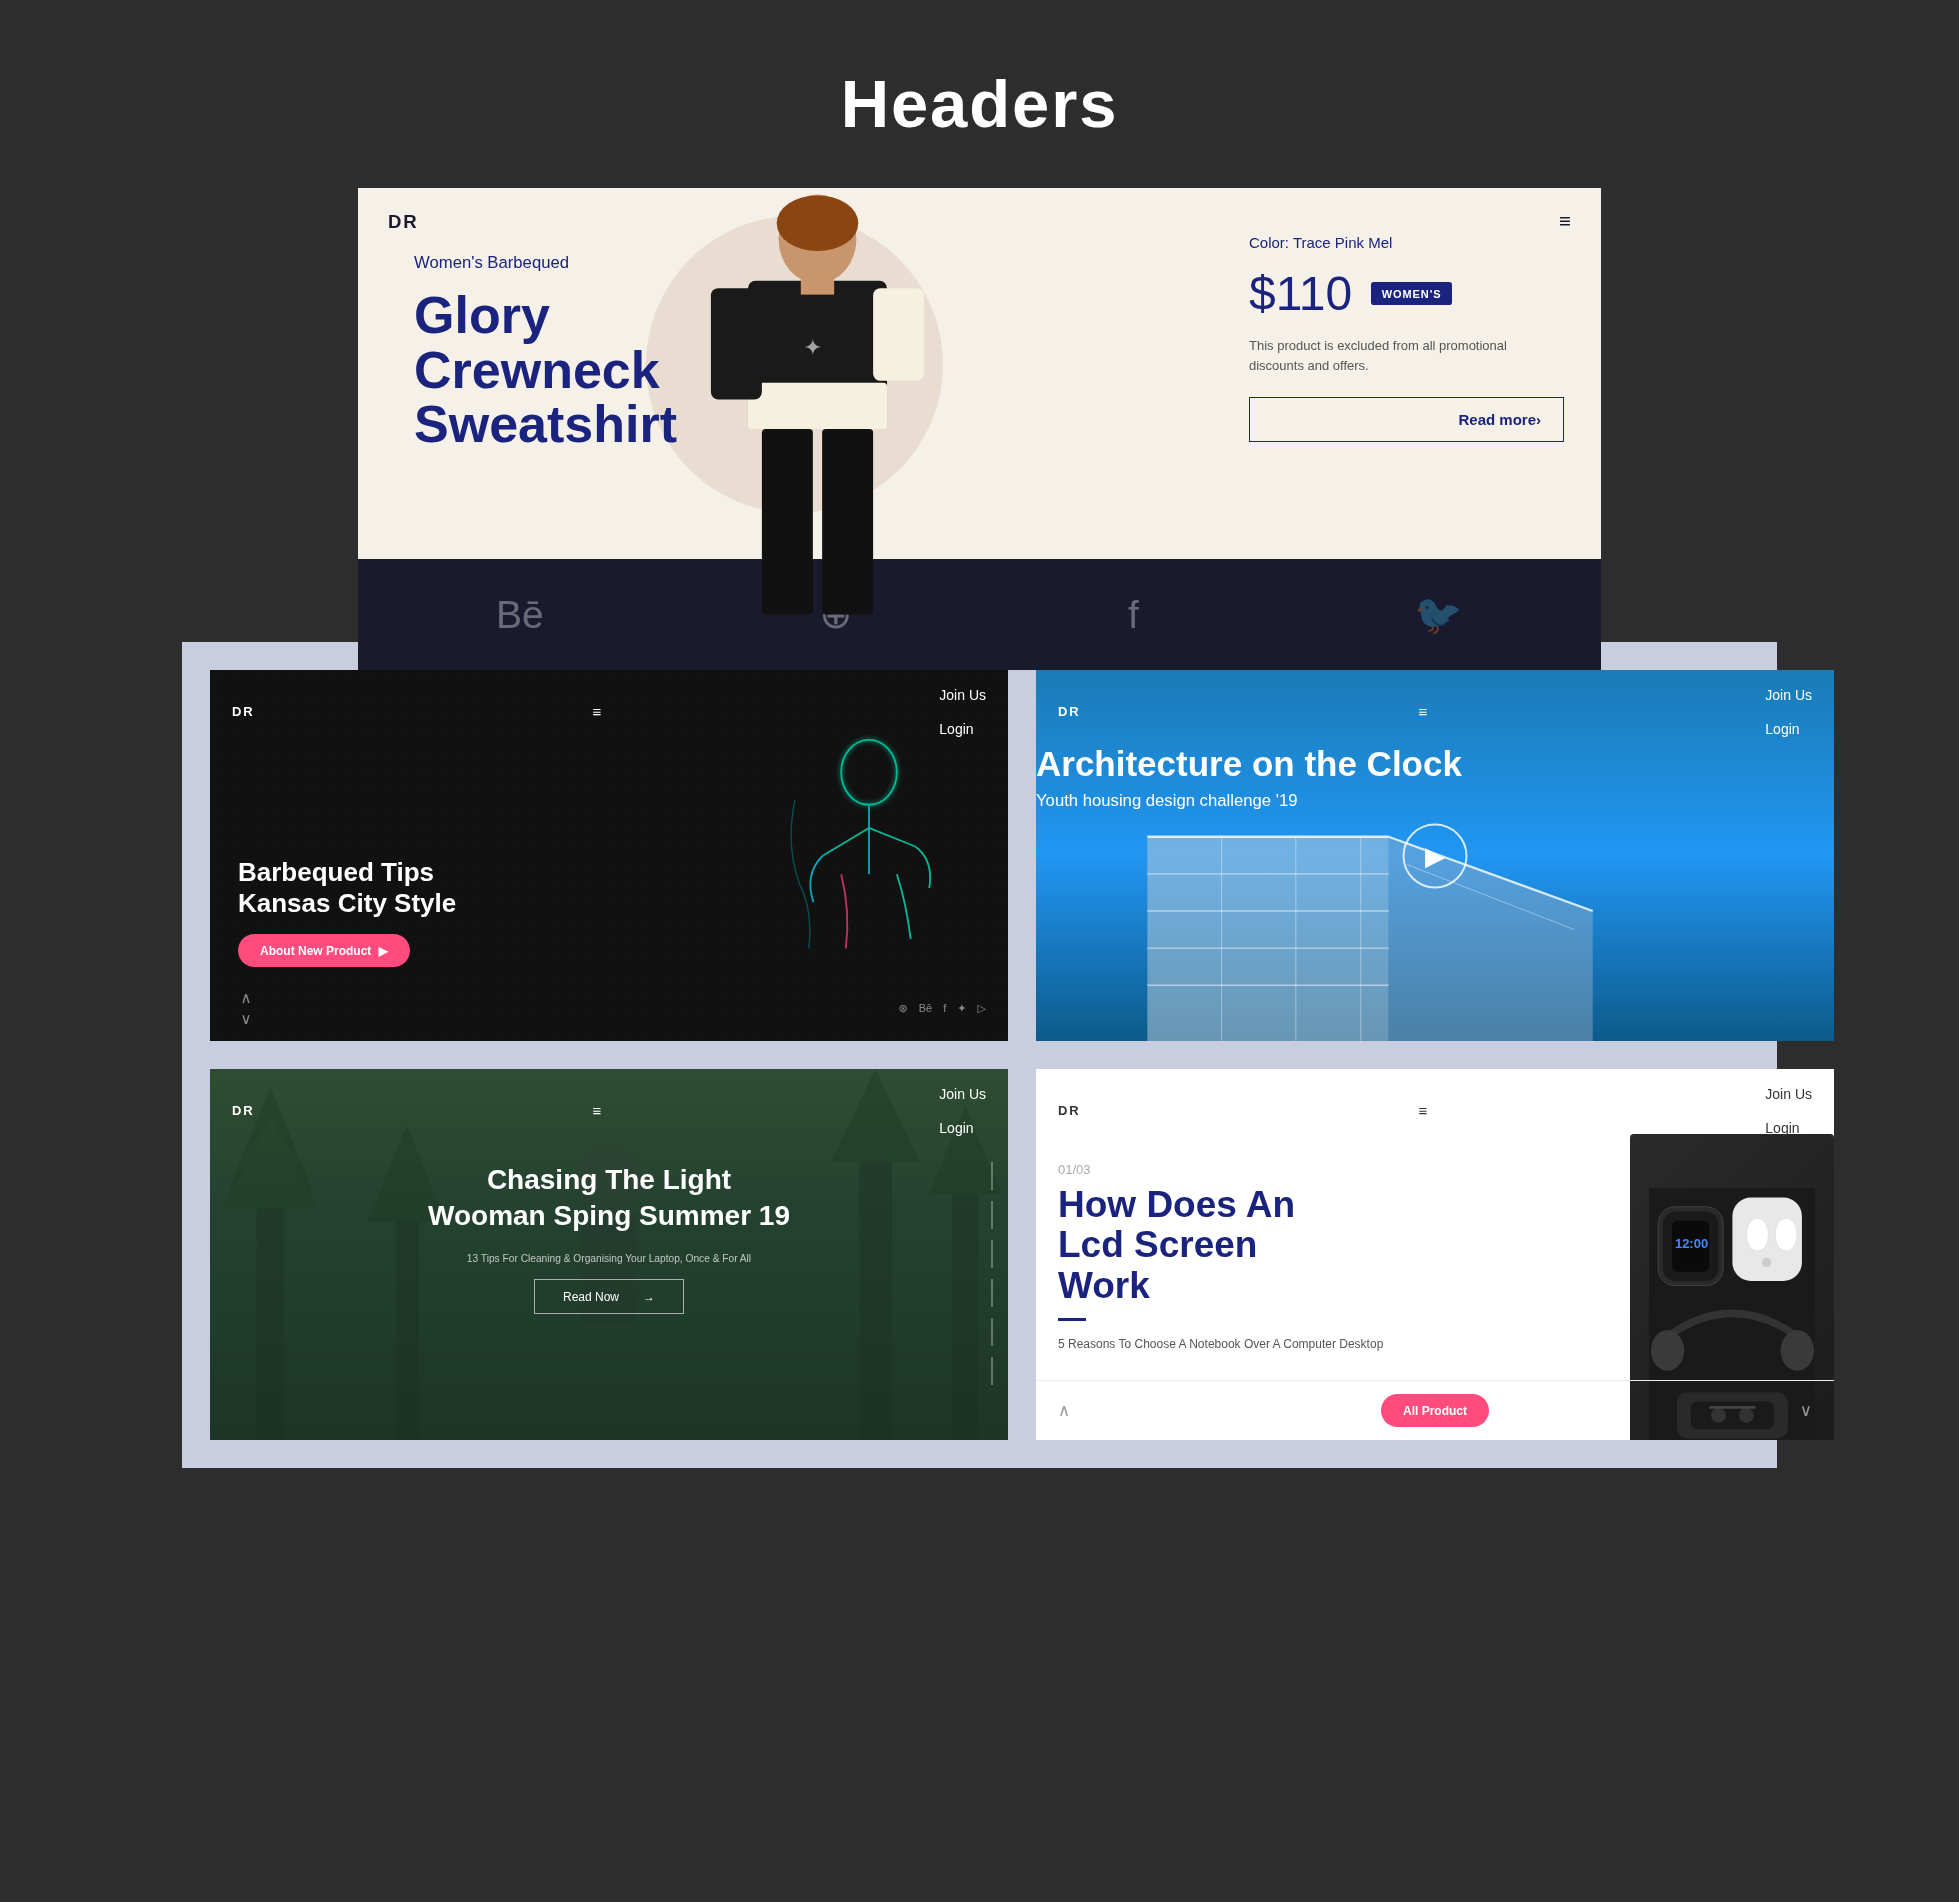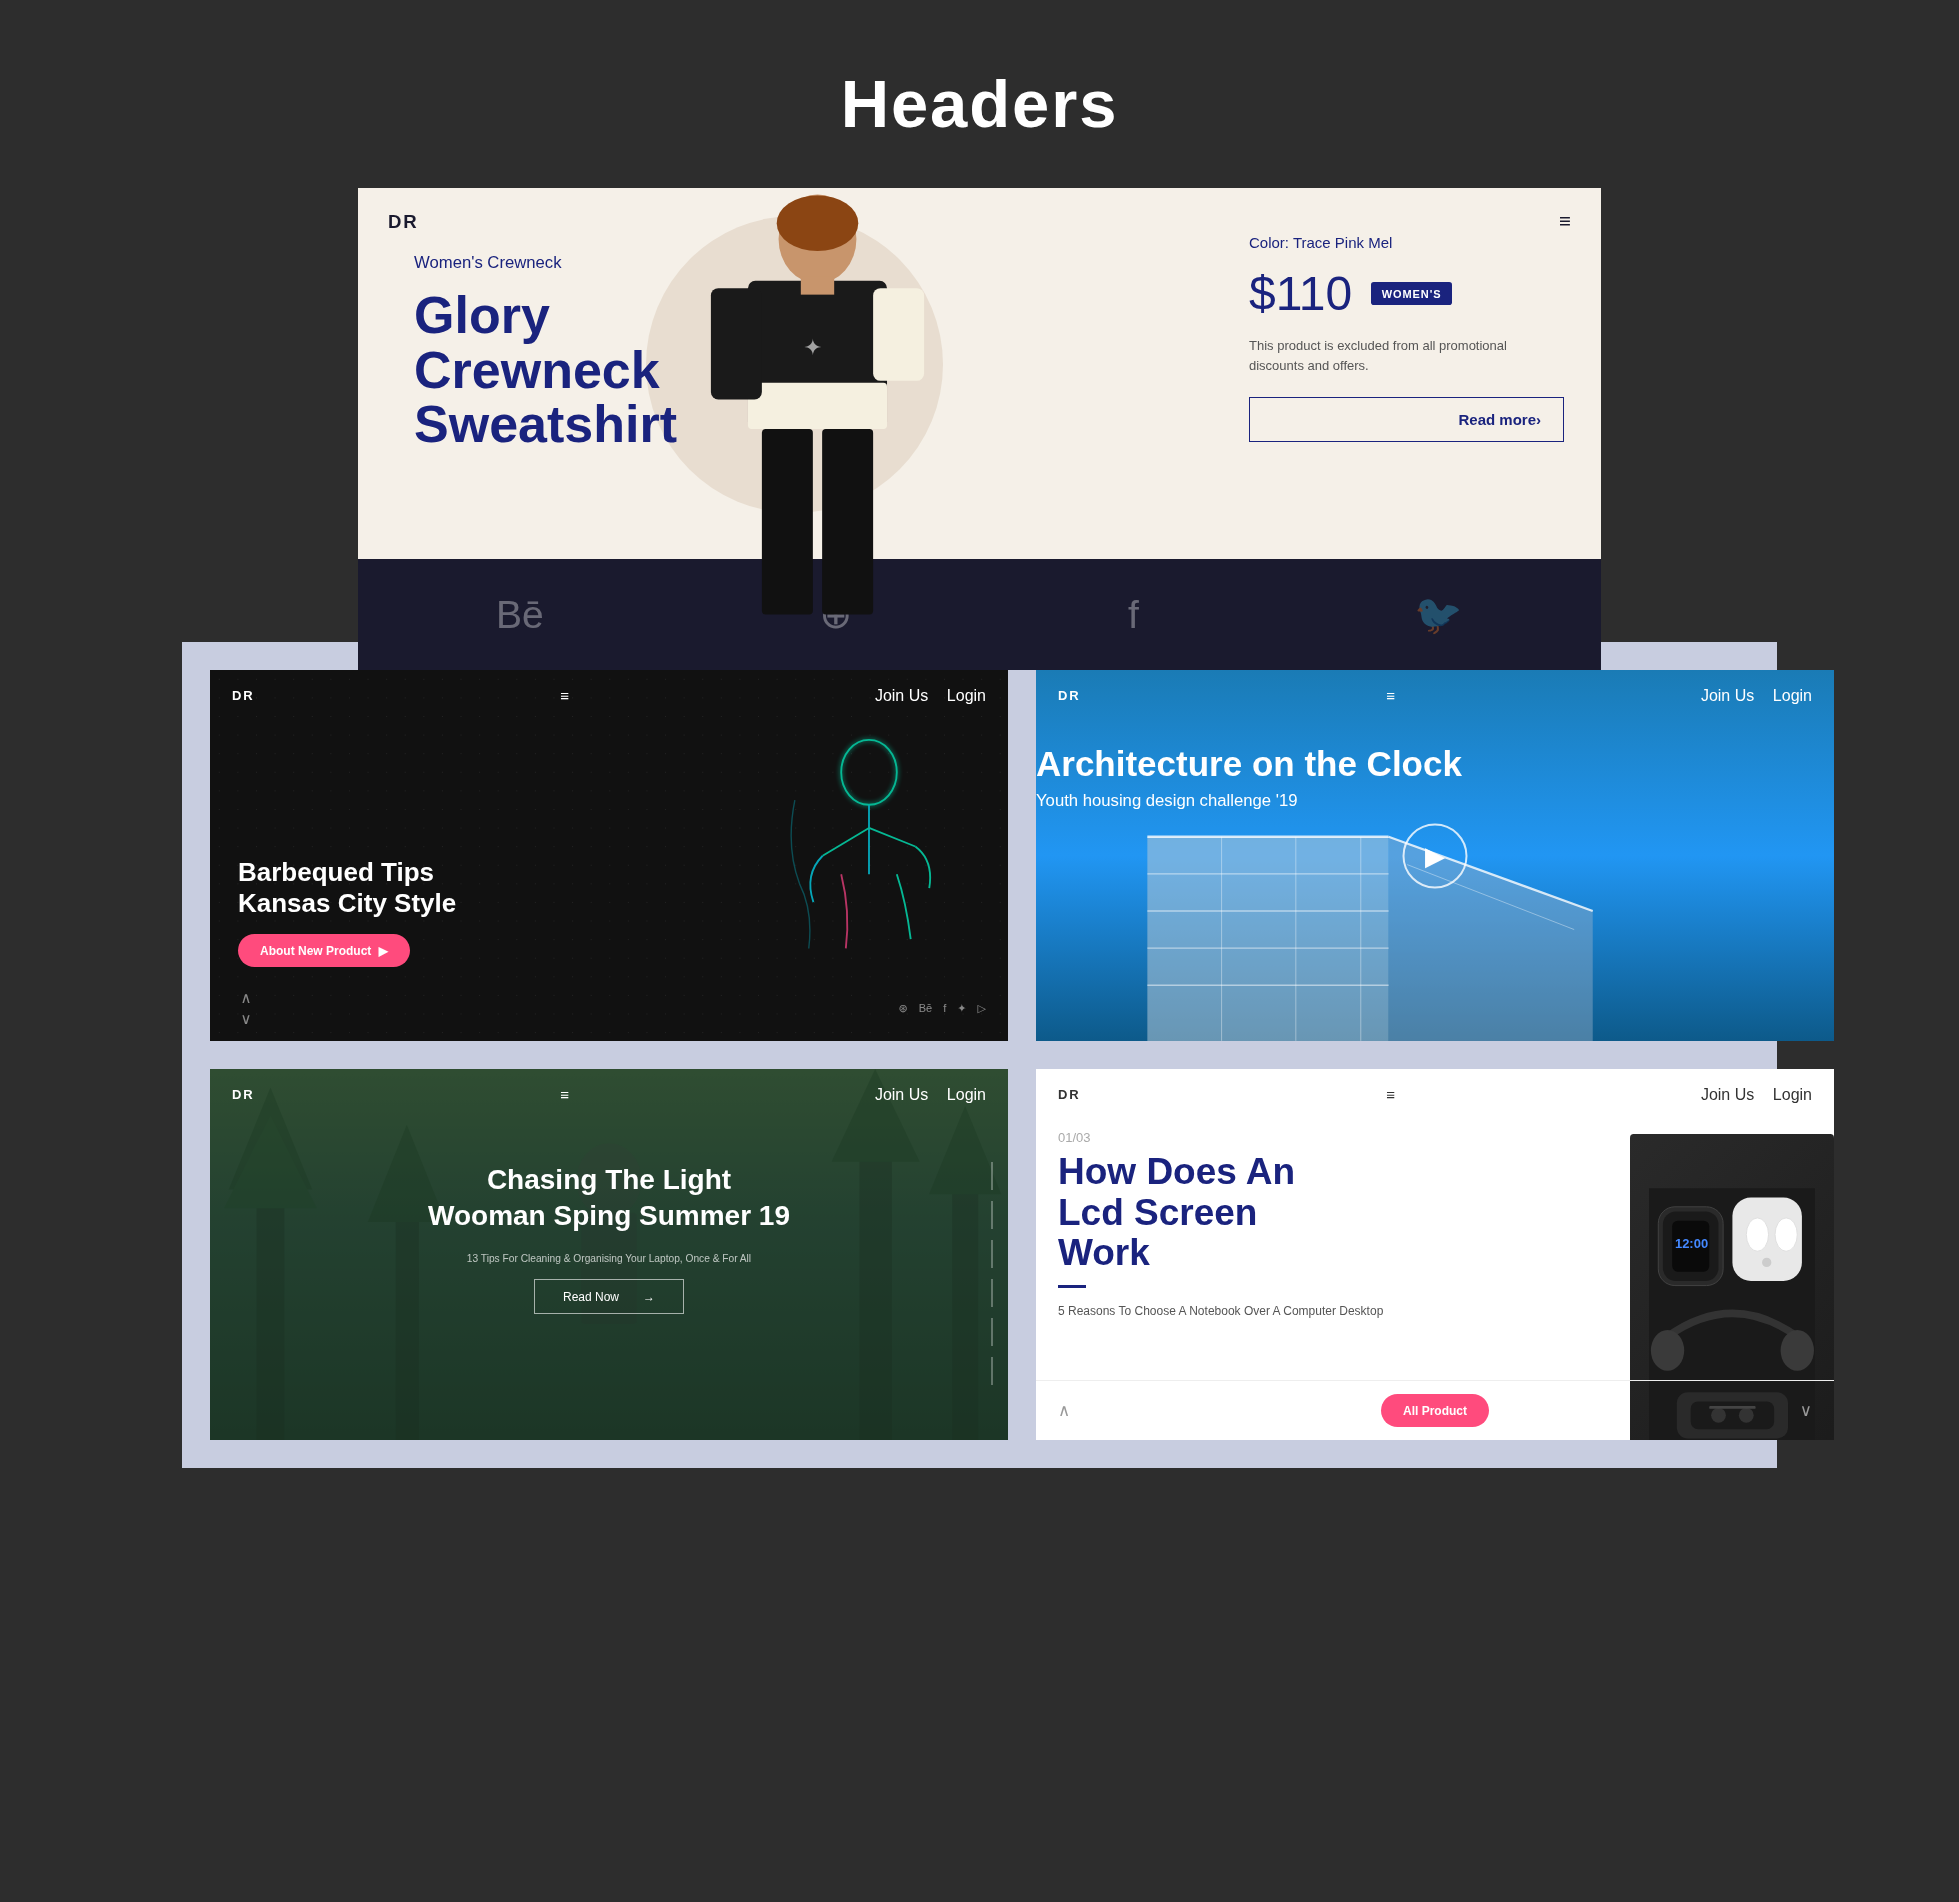--- a/index.html
+++ b/index.html
@@ -219,21 +219,22 @@
 
     .card-sm-logo {
       font-size: 13px;
       font-weight: 700;
       letter-spacing: 1.9px;
     }
 
     .card-sm-nav-right {
       display: flex;
       gap: 18.6px;
-      font-size: 16px;
+      font-size: 14px;
+      flex-direction: column;
     }
 
     .text-white { color: #ffffff; }
     .text-dark { color: #333; }
 
     .card-sm-content {
       position: absolute;
       bottom: 74px;
       left: 28px;
       z-index: 5;
@@ -507,21 +508,21 @@
 
 <div class="card-large">
   <div class="card-large-top">
 
     <div class="card-large-nav">
       <span class="nav-logo">DR</span>
       <span class="nav-menu-icon">≡</span>
     </div>
 
     <div class="card-large-content-left">
-      <div class="product-category">Women's Crewneck</div>
+      <div class="product-category">Women's Barbequed</div>
       <div class="product-name">Glory Crewneck Sweatshirt</div>
     </div>
 
     <div class="model-circle-bg"></div>
 
     <div class="model-image-area">
 
       <svg width="241" height="445" viewBox="0 0 260 480" xmlns="http://www.w3.org/2000/svg">
 
         <ellipse cx="130" cy="55" rx="42" ry="48" fill="#c8956c"></ellipse>

